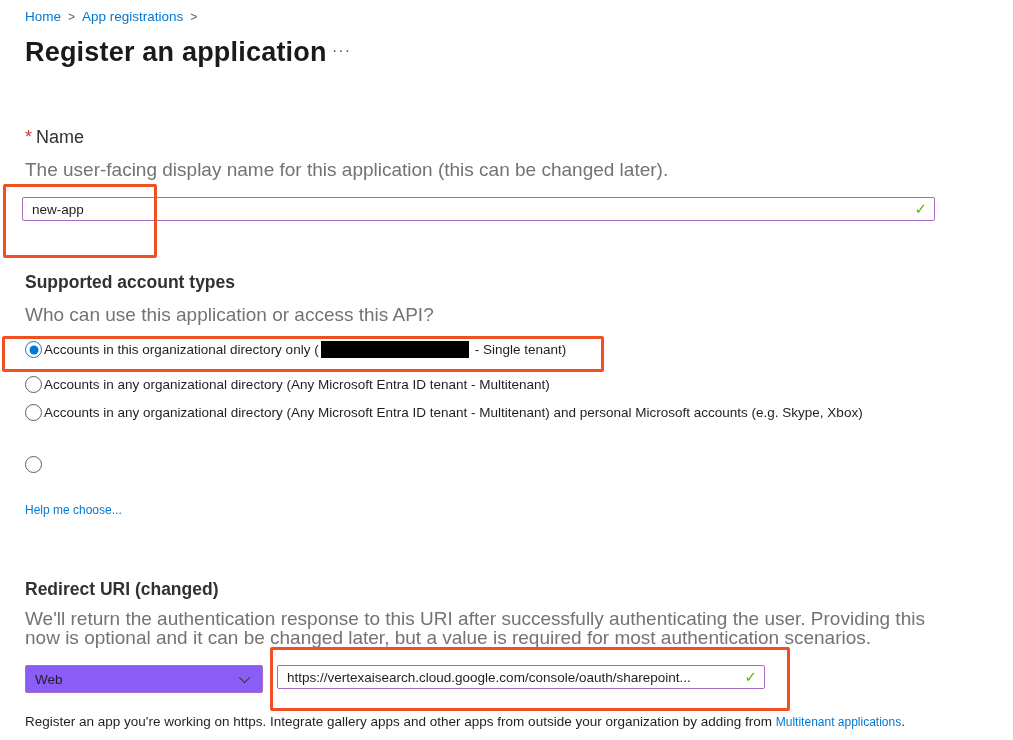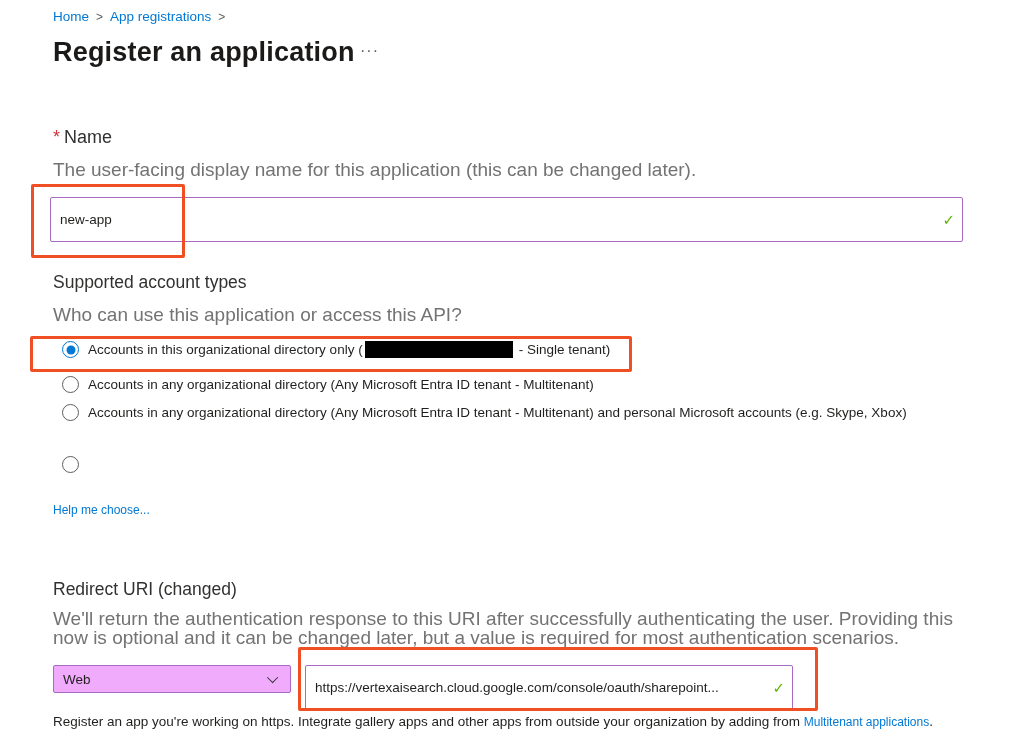--- a/index.html
+++ b/index.html
@@ -5,63 +5,63 @@
   * { margin: 0; padding: 0; box-sizing: border-box; }
   html, body { background: #ffffff; }
   body {
     font-family: "Liberation Sans", "DejaVu Sans", sans-serif;
     color: #201f1e;
     width: 1013px;
     height: 740px;
     position: relative;
     overflow: hidden;
   }
-  .abs { position: absolute; margin-left: 28px; }
+  .abs { position: absolute; }
 
   
   .breadcrumb { top: 9px; left: 25px; font-size: 13.5px; display: flex; gap: 7px; align-items: center; }
   .crumb-link { color: #0078d4; text-decoration: none; cursor: pointer; }
   .crumb-sep { color: #605e5c; font-size: 12px; }
 
   
   .page-title { top: 37px; left: 25px; font-size: 27px; font-weight: 700; color: #1b1a19; letter-spacing: 0.2px; }
   .more-btn { top: 42px; left: 332px; color: #605e5c; font-size: 16px; letter-spacing: 1px; cursor: pointer; background: none; border: none; font-family: inherit; }
 
   
   .field-label { top: 127px; left: 25px; font-size: 18px; color: #323130; }
   .required-star { color: #d13438; margin-right: 4px; }
   .section-desc { font-size: 19px; color: #737373; line-height: 19px; }
   .name-desc { top: 160px; left: 25px; }
 
   
-  .input-wrap { height: 45px; border-radius: 14px; }
+  .input-wrap { height: 24px; border-radius: 14px; }
   .text-input {
     width: 100%; height: 100%;
     border: 1.5px solid #a86bc1;
     border-radius: 2px;
     font-family: inherit;
     font-size: 13.5px;
     color: #201f1e;
     padding: 0 26px 0 9px;
     outline: none;
     background: #fff;
   }
   .name-input-wrap { top: 197px; left: 22px; width: 913px; }
   .uri-input-wrap  { top: 665px; left: 277px; width: 488px; }
   .valid-check {
     position: absolute; right: 8px; top: 50%; transform: translateY(-50%);
     color: #5db300; font-size: 15px; font-weight: 700; pointer-events: none;
   }
 
-  .section-heading { font-size: 17.5px; color: #323130; font-weight: 400; }
+  .section-heading { font-size: 17.5px; color: #323130; font-weight: 700; }
   .supported-heading { top: 272px; left: 25px; }
   .question-text { top: 305px; left: 25px; }
 
   
-  .radio-row { left: 34px; display: flex; align-items: flex-start; gap: 9px; cursor: pointer; }
+  .radio-row { left: 25px; display: flex; align-items: flex-start; gap: 2px; cursor: pointer; }
   .radio-circle {
     width: 17px; height: 17px; flex: 0 0 17px;
     border: 1px solid #605e5c; border-radius: 50%;
     background: #fff; position: relative; margin-top: 0;
   }
   .radio-row.selected .radio-circle { border: 1.5px solid #0078d4; }
   .radio-row.selected .radio-circle::after {
     content: ""; position: absolute; left: 50%; top: 50%;
     width: 9px; height: 9px; border-radius: 50%;
     background: #0078d4; transform: translate(-50%, -50%);
@@ -82,21 +82,21 @@
 
   .redirect-heading { top: 579px; left: 25px; }
   .redirect-desc { top: 609px; left: 25px; width: 902px; }
 
   
   .platform-select {
     top: 665px; left: 25px; width: 238px; height: 28px;
     border: 1.5px solid #a86bc1; border-radius: 2px;
     display: flex; align-items: center; justify-content: space-between;
     padding: 0 12px 0 9px; font-size: 13.5px; color: #201f1e;
-    cursor: pointer; background: #f0abfc;
+    cursor: pointer; background: #8b5cf6;
   }
   .chevron-down {
     width: 8px; height: 8px;
     border-left: 1.5px solid #323130; border-bottom: 1.5px solid #323130;
     transform: rotate(-45deg) translateY(-2px);
   }
 
   
   .footer-text { top: 714px; left: 25px; width: 985px; font-size: 13.5px; color: #201f1e; }
 

